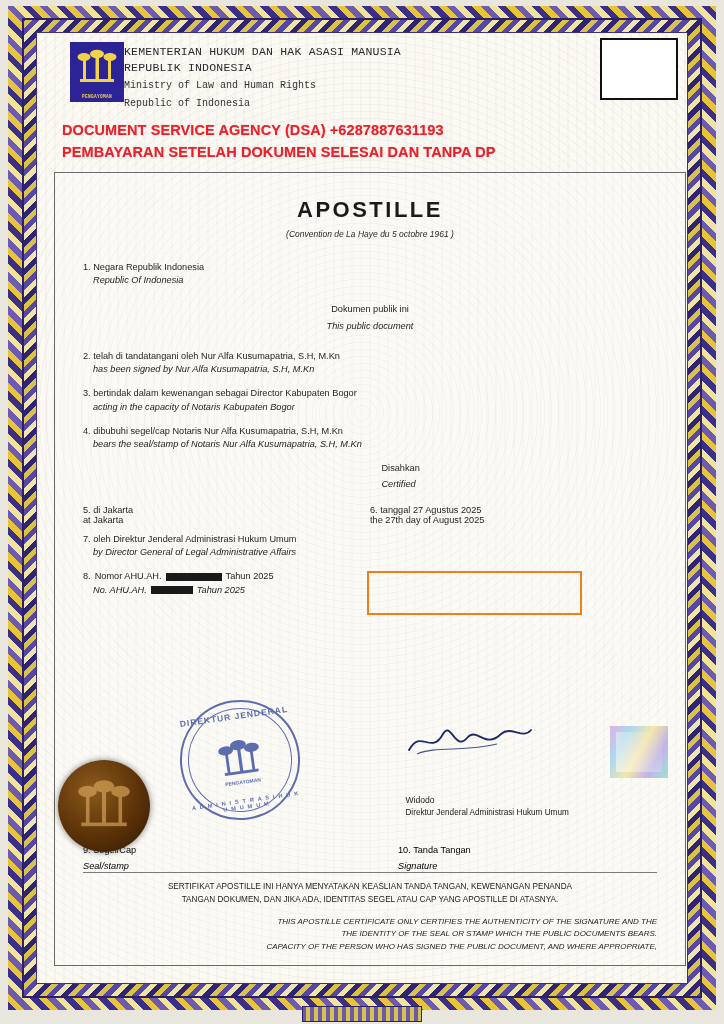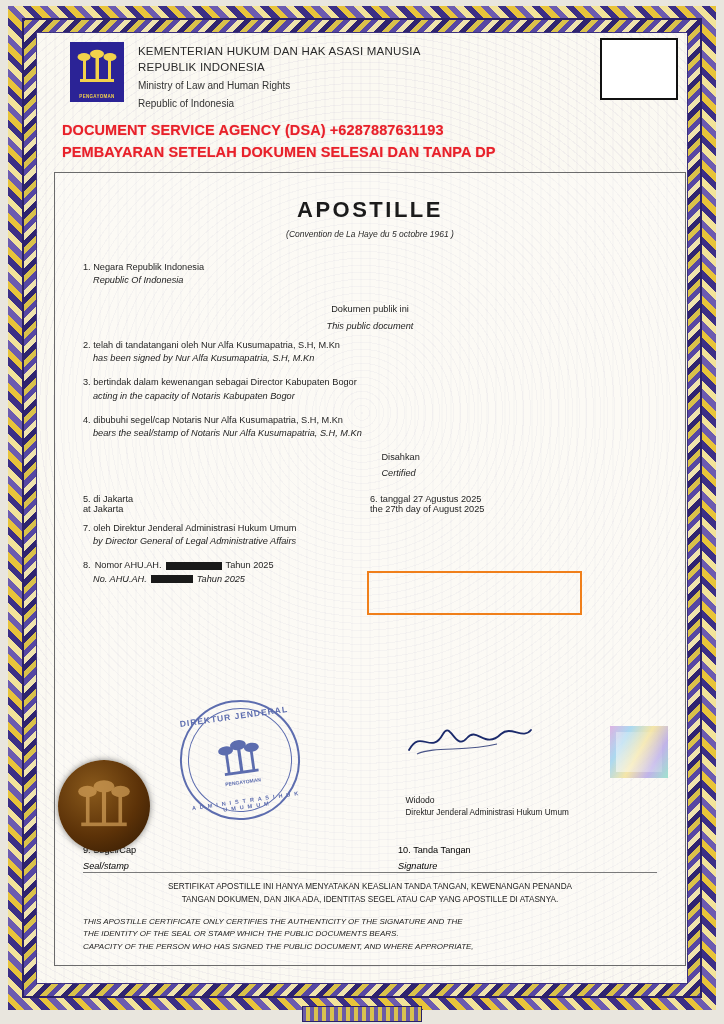--- a/index.html
+++ b/index.html
@@ -56,21 +56,21 @@
   .punch {
     position:absolute; right:50px; top:42px;
     width:18px; height:18px; border-radius:50%;
     background:#f3f1ea;
     box-shadow: 0 0 0 1px #8b8679, inset 0 0 3px rgba(0,0,0,.45);
   }
 
   
   .header {
     position:absolute; left:70px; top:42px; width:480px;
-    display:flex; gap:14px; align-items:flex-start;
+    display:flex; align-items:flex-start;font-family:Liberation Mono, monospace;
   }
   .crest {
     width:54px; height:60px; flex:0 0 54px;
     background:#2b2396;
     position:relative;
     display:flex; align-items:flex-end; justify-content:center;
   }
   .crest .tree {
     position:absolute; left:50%; top:6px; transform:translateX(-50%);
     width:42px; height:40px;
@@ -117,21 +117,21 @@
   .apostille-sub {
     text-align:center; margin-top:6px;
     font-size:8.5px; font-style:italic; color:#2a2a2a;
   }
 
   .lines { margin:22px 28px 0 28px; font-size:9.2px; color:#1e1e1e; }
   .row { margin-bottom:11px; }
   .row .id { line-height:1.45; }
   .row .en { font-style:italic; line-height:1.45; margin-left:10px; color:#222; }
 
-  .center-block { text-align:center; margin:16px 0 8px 0; }
+  .center-block { text-align:center; margin:16px 0 19px 0; }
   .center-block .id { font-size:9.2px; }
   .center-block .en { font-style:italic; font-size:9.2px; margin-top:7px; }
 
   .right-block { margin-left:52%; }
   .right-block .id { font-size:9.2px; }
   .right-block .en { font-style:italic; font-size:9.2px; margin-top:6px; }
 
   .two-col { display:flex; }
   .two-col > div { width:50%; }
 
@@ -211,21 +211,21 @@
 
   
   .footer {
     position:absolute; left:28px; right:28px; bottom:12px;
     border-top:1px solid #7a7a7a; padding-top:8px;
   }
   .footer .f-id {
     font-size:8.2px; text-align:center; line-height:1.55; color:#1b1b1b;
   }
   .footer .f-en {
-    font-size:8px; text-align:left; line-height:1.55; color:#1b1b1b;
+    font-size:8px; text-align:right; line-height:1.55; color:#1b1b1b;
     font-style:italic; margin-top:9px;
   }
 </style>
 </head>
 <body>
 
 <div class="page">
 
   <div class="border-outer">
     <div class="border-mid">

